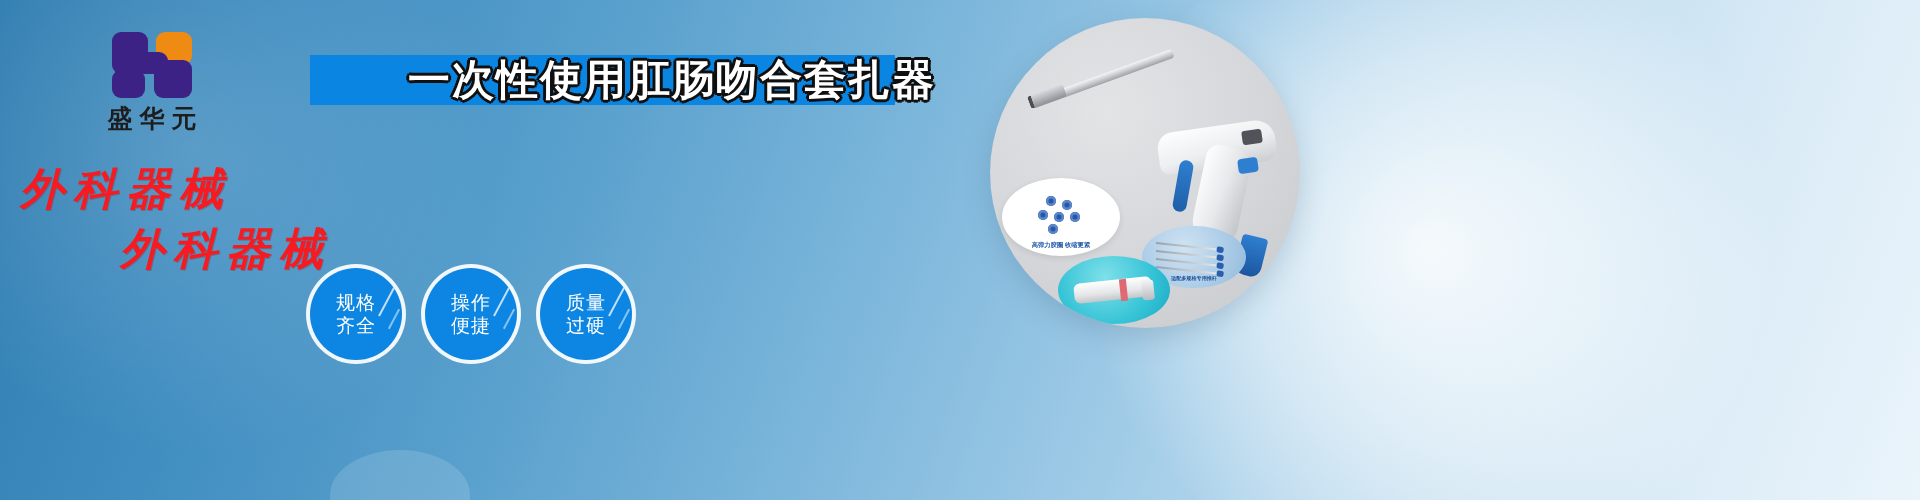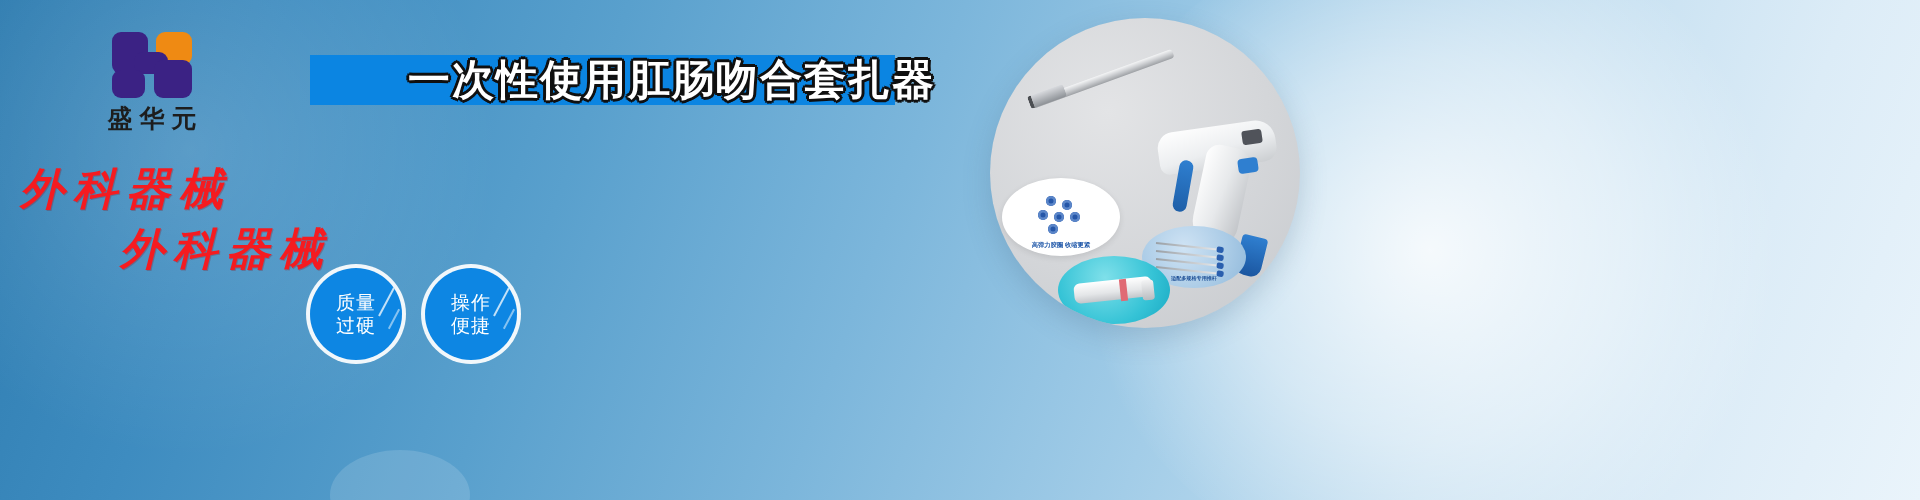--- a/index.html
+++ b/index.html
@@ -464,33 +464,39 @@
     <span class="l1">外科器械</span>
     <span class="l2">外科器械</span>
   </div>
 
   <div class="title-band"></div>
   <div class="title-text">一次性使用肛肠吻合套扎器</div>
 
 
   <div class="circles">
 
+    <div class="circle">
+      <div class="slash"></div>
+      <div class="slash2"></div>
+      <span>规格</span>
+      <span>齐全</span>
+    </div>
+
+    <div class="circle">
+      <div class="slash"></div>
+      <div class="slash2"></div>
+      <span>操作</span>
+      <span>便捷</span>
+    </div>
 
     <div class="circle">
       <div class="slash"></div>
       <div class="slash2"></div>
       <span>质量</span>
       <span>过硬</span>
-    </div>
-
-    <div class="circle">
-      <div class="slash"></div>
-      <div class="slash2"></div>
-      <span>操作</span>
-      <span>便捷</span>
     </div>
 
 
   </div>
 
   <div class="product">
 
     <div class="dev-barrel"></div>
     <div class="dev-tip"></div>
     <div class="dev-body"></div>

